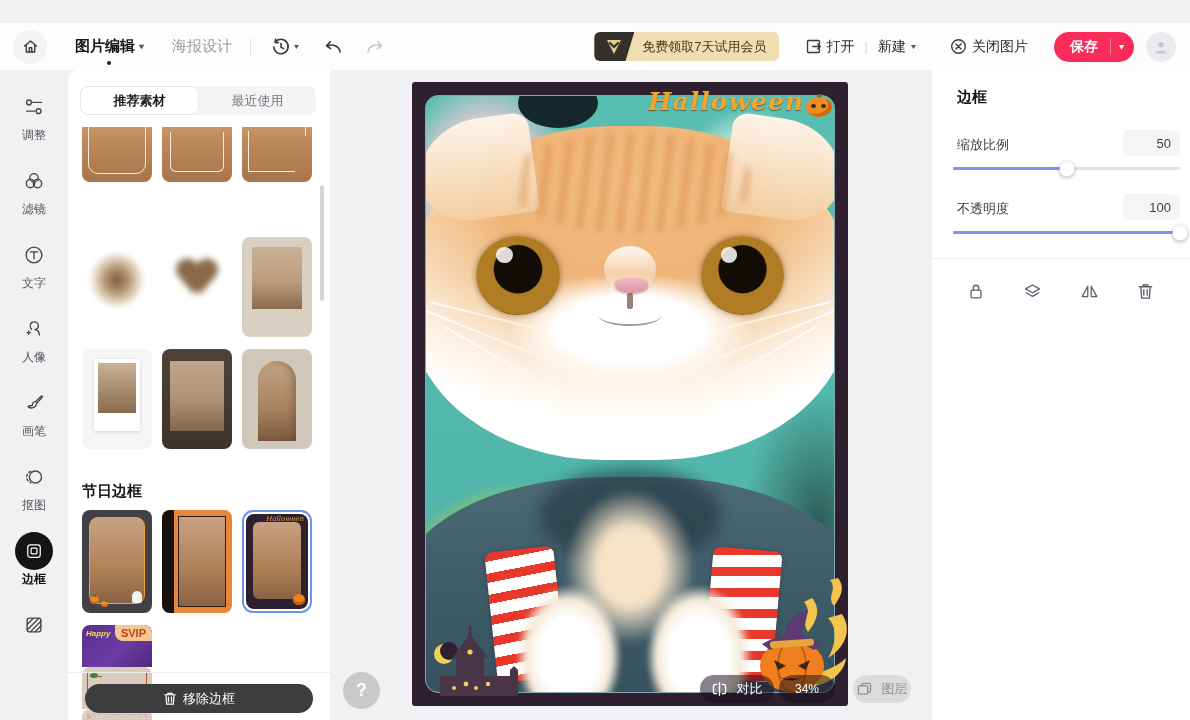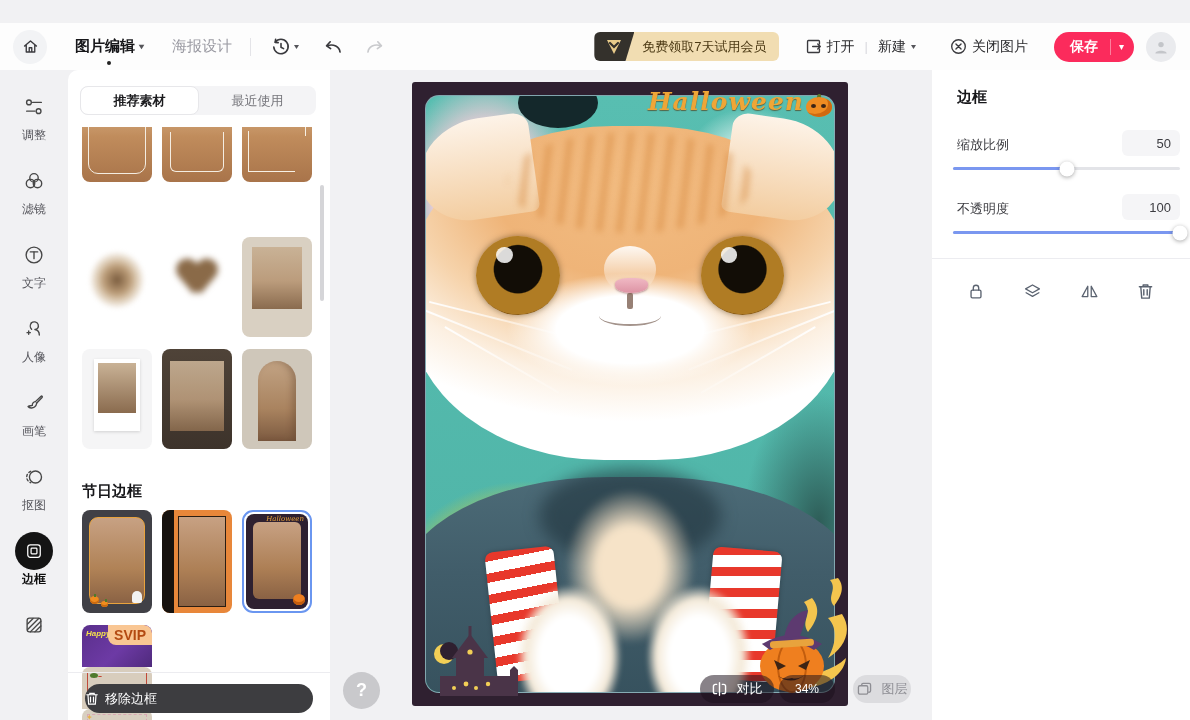--- a/index.html
+++ b/index.html
@@ -98,28 +98,28 @@
   .holi-card2::before { content:""; position:absolute; left:0; top:0; width:12px; height:100%; background:#17120e; }
   .holi-card2 .frame { position:absolute; inset:6px 6px 6px 16px; border:1px solid #2a1d12; background:linear-gradient(180deg,#c7a183 0%,#ad7f55 60%,#8a6244 100%); }
   .holi-sel { border:2px solid #6a96f0; border-radius:11px; padding:2px; background:#fff; }
   .holi-sel .inner { width:100%; height:100%; border-radius:8px; background:#2e2030; position:relative; overflow:hidden; }
   .holi-sel .ph { position:absolute; inset:8px 7px 10px 7px; border-radius:6px; background:linear-gradient(180deg,#c7a183 0%,#ad7f55 60%,#8a6244 100%); }
   .mini-hallo { position:absolute; right:4px; top:1px; font-family:"DejaVu Serif",serif; font-style:italic; font-size:7px; color:#e8a33d; z-index:2; }
   .mini-pump { position:absolute; right:3px; bottom:4px; width:12px; height:11px; border-radius:50%; background:#ef7f1f; z-index:2; box-shadow:inset 0 -3px 0 #c25d0e; }
   .holi2-row { position:absolute; left:14px; display:flex; width:234px;flex-direction:column; }
   .stub { width:70px; height:42px; border-radius:8px 8px 0 0; position:relative; overflow:hidden; flex:none; }
   .stub1 { background:linear-gradient(135deg,#5a2f8b 0%,#6d3aa5 55%,#4f2a7c 100%); }
-  .svip { position:absolute; right:0; top:0; background:#f9c693; color:#b34a12; font-size:14px; font-weight:bold; padding:2px 6px; border-radius:0 8px 0 8px; }
+  .svip { position:absolute; right:0; top:0; background:#f9c693; color:#b34a12; font-size:11px; font-weight:bold; padding:2px 6px; border-radius:0 8px 0 8px; }
   .squig { position:absolute; left:4px; top:4px; color:#f4e04b; font-size:8px; font-style:italic; font-weight:bold; }
   .stub2 { background:#d8cdbd; } .stub2::before { content:""; position:absolute; inset:5px; border:1px solid #c04a3a; }
   .stub2 .holly { position:absolute; left:8px; top:6px; width:8px; height:5px; background:#4e7a2d; border-radius:50%; box-shadow:6px 1px 0 -2px #c03a2a; }
   .stub3 { background:#d8cfc0; } .stub3::before { content:""; position:absolute; inset:5px; border:1px dashed #d9a8b4; }
   .stub3 .star { position:absolute; left:4px; top:4px; color:#e8b04a; font-size:8px; }
   .panel-divider { position:absolute; left:0; right:0; top:602px; height:1px; background:#ececf0; }
-  .remove-btn { position:absolute; left:17px; right:17px; top:614px; height:29px; border-radius:15px; background:#3d3d40; color:#fff; font-size:13px; display:flex; align-items:center; justify-content:flex-start; gap:6px; cursor:pointer; }
+  .remove-btn { position:absolute; left:17px; right:17px; top:614px; height:29px; border-radius:15px; background:#3d3d40; color:#fff; font-size:13px; display:flex; align-items:center; justify-content:center; gap:6px; cursor:pointer; }
 
   .help-btn { position:absolute; left:343px; top:672px; width:37px; height:37px; border-radius:50%; background:#c9c9cc; color:#fff; font-size:18px; font-weight:bold; display:flex; align-items:center; justify-content:center; cursor:pointer; }
 
   
   .canvas { position:absolute; left:412px; top:82px; width:436px; height:624px; background:#2f2030; border-radius:3px; }
   .photo { position:absolute; left:13px; top:13px; right:13px; bottom:13px; border-radius:14px; border:1px solid rgba(190,150,185,.45); overflow:hidden;
     background:linear-gradient(180deg,#58beb1 0%,#53b9ac 45%,#4fb3a6 100%); }
   .spot { position:absolute; border-radius:50%; background:radial-gradient(closest-side,rgba(255,255,255,.95),rgba(255,255,255,0)); }
   .blanket { position:absolute; left:-30px; top:-20px; width:180px; height:240px; border-radius:40%; background:radial-gradient(closest-side,#f7d9e2 0%,#f3cdd9 55%,rgba(243,205,217,0) 100%); }
   .darkobj { position:absolute; left:92px; top:-18px; width:80px; height:50px; border-radius:50%; background:#14282b; }

